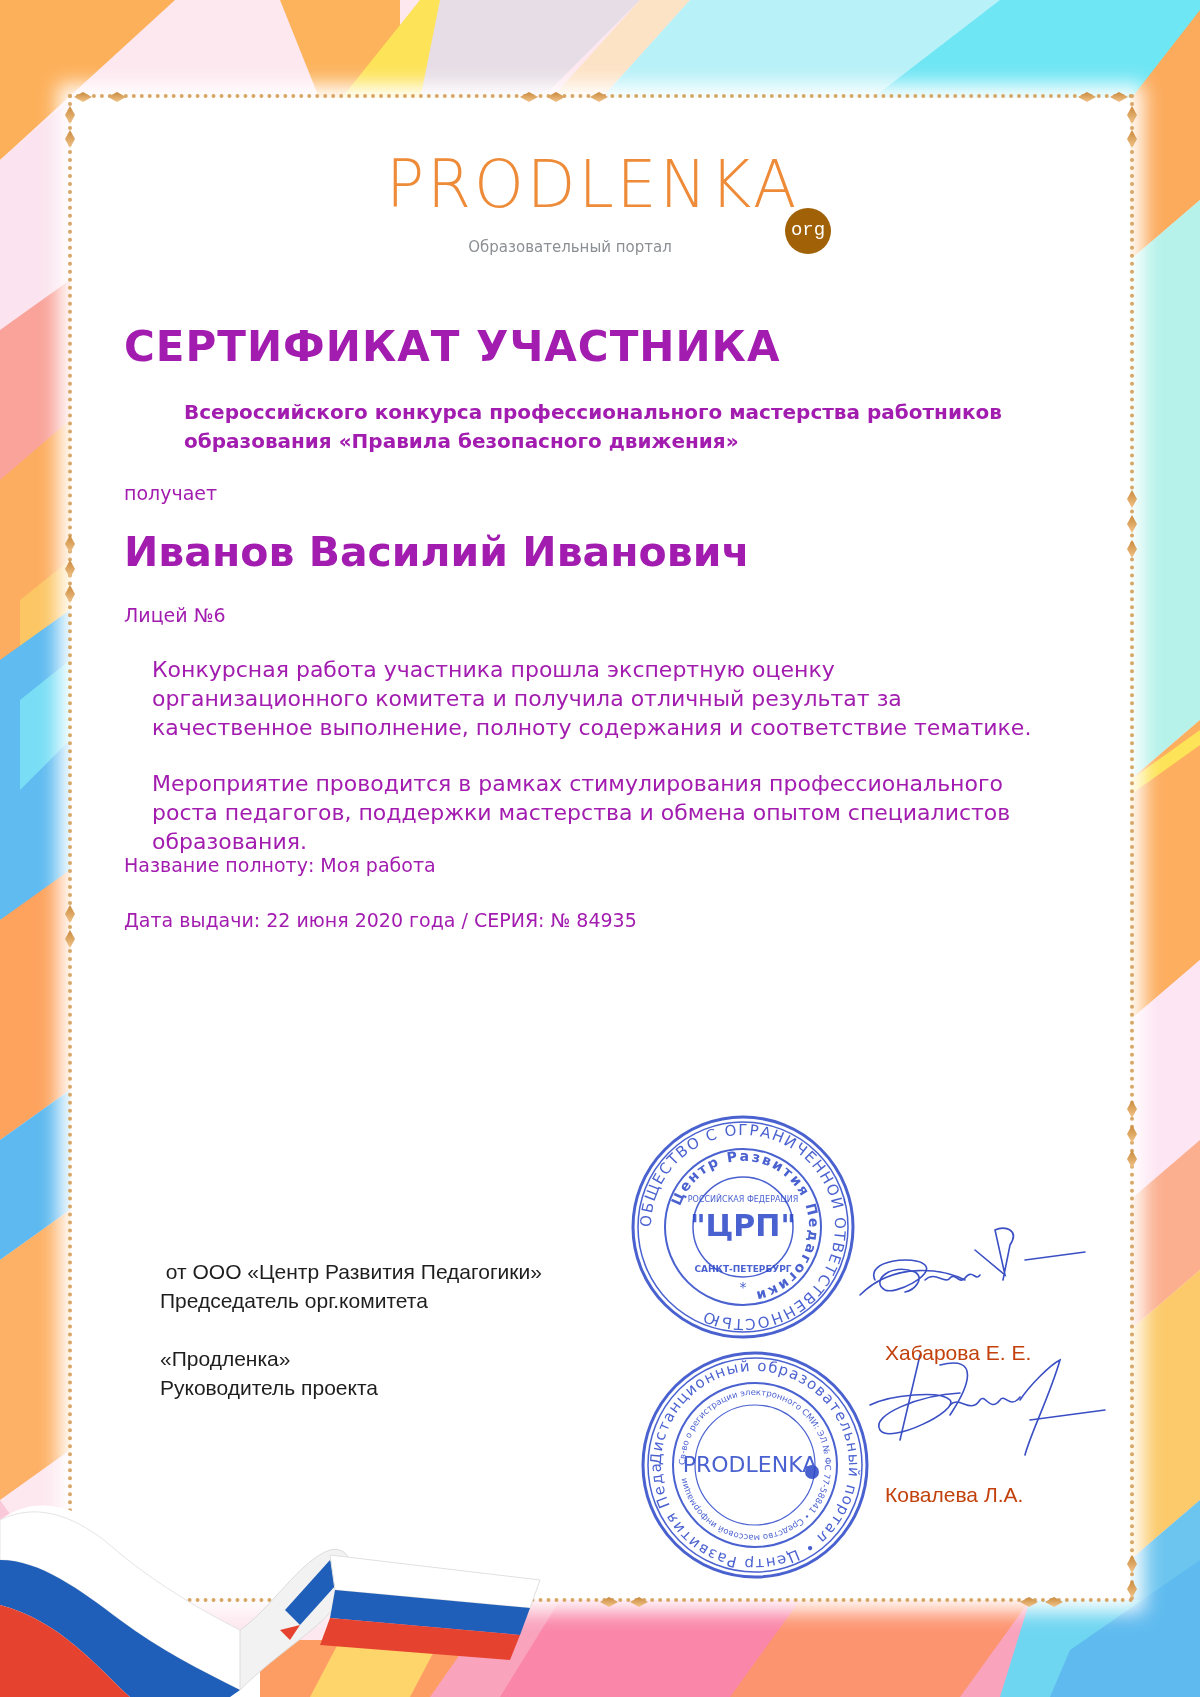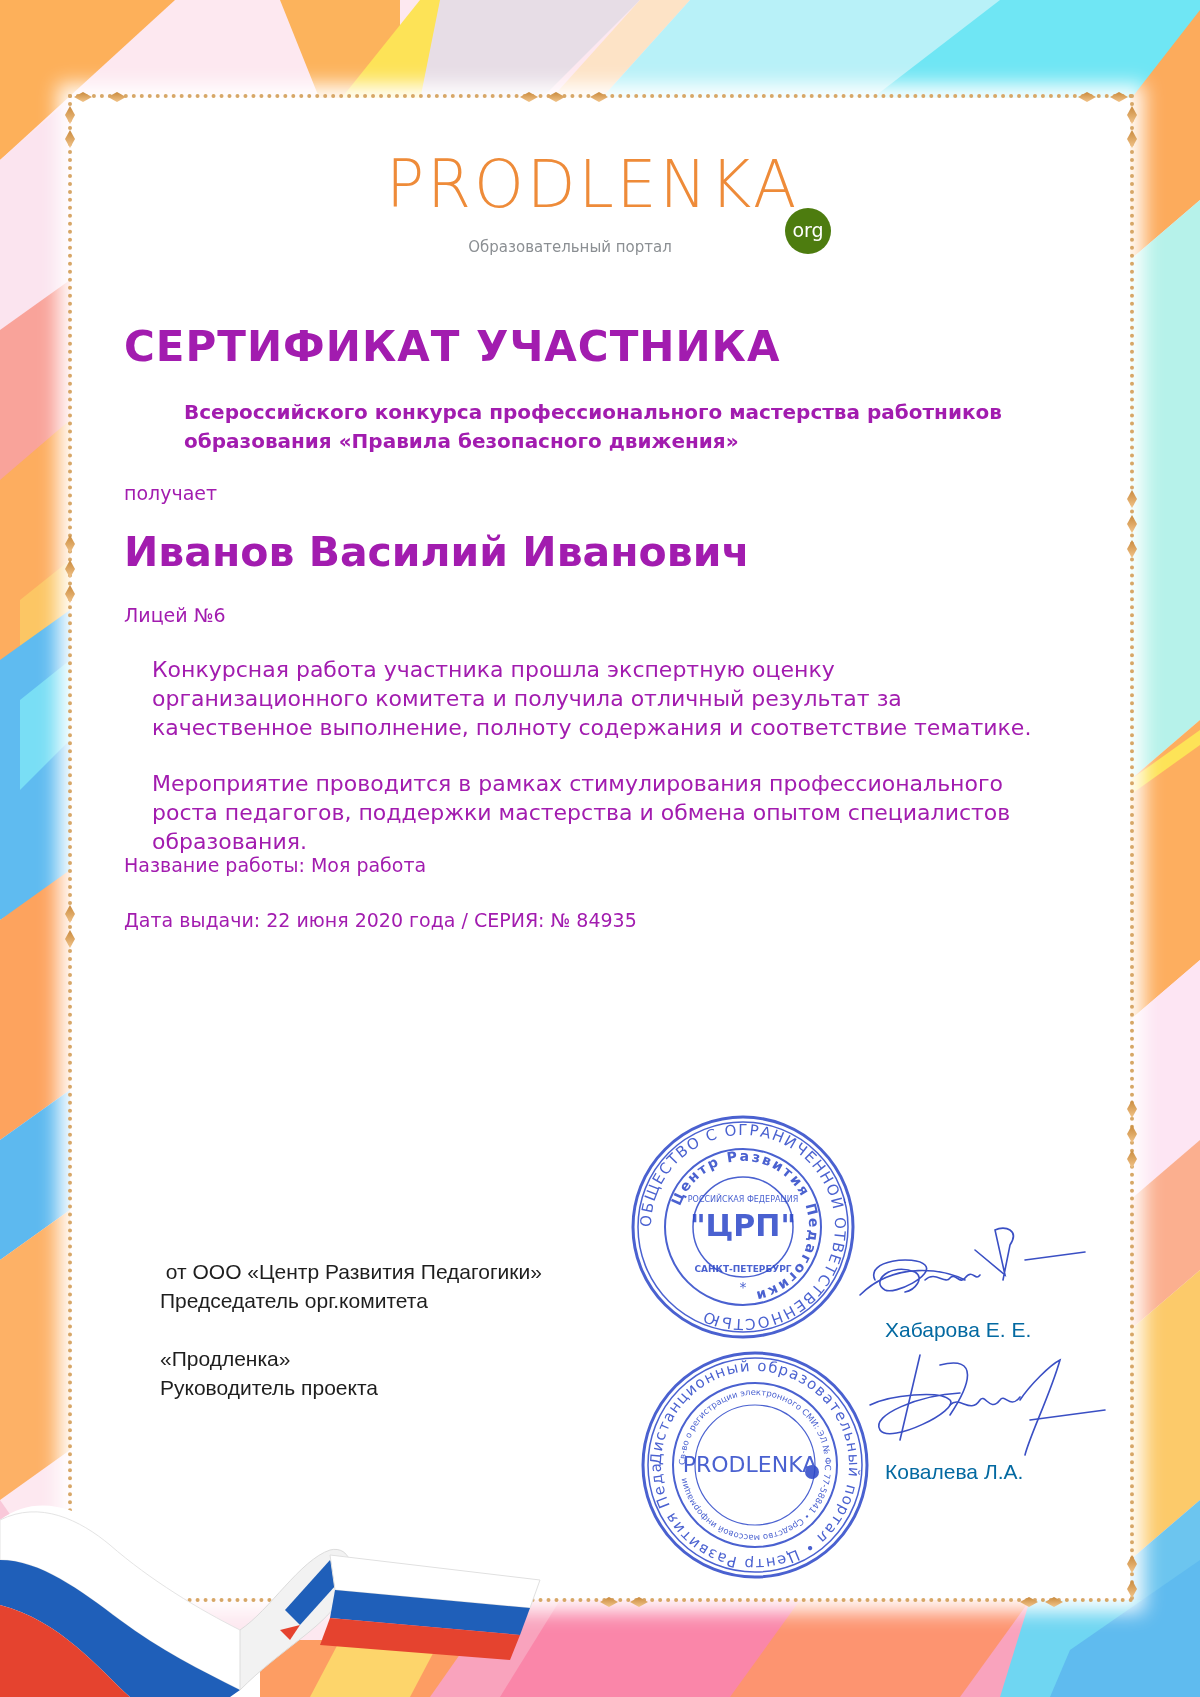--- a/index.html
+++ b/index.html
@@ -49,22 +49,22 @@
     transform-origin: left top;
   }
   .logo-sub {
     position: absolute; left: 80px; top: 88px;
     width: 260px; text-align: center;
     font-size: 15px; color: #8b8f93;
   }
   .logo-badge {
     position: absolute; left: 425px; top: 58px;
     width: 46px; height: 46px; border-radius: 50%;
-    background: #4d7c0f; color: #fff;
-    font-size: 19px; text-align: center; line-height: 44px;
+    background: #a16207; color: #fff;
+    font-size: 19px; text-align: center; line-height: 44px; font-family: Liberation Mono, monospace;
   }
 
   
   .center { position: absolute; left: 124px; width: 960px; color: #a21caf; }
   .title { top: 322px; font-size: 42px; font-weight: bold; letter-spacing: 1px; }
   .subtitle { top: 398px; font-size: 20px; font-weight: bold; line-height: 29px; padding: 0 60px; }
   .receives { top: 482px; font-size: 19px; }
   .name { top: 528px; font-size: 41px; font-weight: bold; }
   .school { top: 604px; font-size: 19px; }
   .para { font-size: 22px; line-height: 29px; padding: 0 28px; }
@@ -73,21 +73,21 @@
   .work { top: 854px; font-size: 19px; }
   .issue { top: 909px; font-size: 19px; }
 
   
   .org {
     position: absolute; left: 160px; top: 1228px;
     font-family: "Liberation Sans", sans-serif;
     font-size: 21px; color: #1e1e1e; line-height: 29px;
   }
   .org .gap { height: 29px; }
-  .signer { position: absolute; font-family: "Liberation Sans", sans-serif; font-size: 21px; color: #0369a1; }
+  .signer { position: absolute; font-family: "Liberation Sans", sans-serif; font-size: 21px; color: #c2410c; margin-top: 23px; }
   .signer1 { left: 885px; top: 1318px; }
   .signer2 { left: 885px; top: 1460px; }
 
   .stamp { position: absolute; }
   .stamp1 { left: 628px; top: 1112px; width: 230px; height: 230px; }
   .stamp2 { left: 640px; top: 1350px; width: 230px; height: 230px; }
   .sig { position: absolute; }
   .sig1 { left: 855px; top: 1220px; width: 240px; height: 100px; }
   .sig2 { left: 860px; top: 1345px; width: 250px; height: 120px; }
 
@@ -176,21 +176,21 @@
   <div class="logo-badge">org</div>
 </div>
 
 <div class="center title">СЕРТИФИКАТ УЧАСТНИКА</div>
 <div class="center subtitle">Всероссийского конкурса профессионального мастерства работников образования «Правила безопасного движения»</div>
 <div class="center receives">получает</div>
 <div class="center name">Иванов Василий Иванович</div>
 <div class="center school">Лицей №6</div>
 <div class="center para para1">Конкурсная работа участника прошла экспертную оценку организационного комитета и получила отличный результат за качественное выполнение, полноту содержания и соответствие тематике.</div>
 <div class="center para para2">Мероприятие проводится в рамках стимулирования профессионального роста педагогов, поддержки мастерства и обмена опытом специалистов образования.</div>
-<div class="center work">Название работы: Моя работа</div>
+<div class="center work">Название полноту: Моя работа</div>
 <div class="center issue">Дата выдачи: 22 июня 2020 года / СЕРИЯ: № 84935</div>
 
 <div class="org">
   <div class="gap"></div>
   <div style="white-space:pre"> от ООО «Центр Развития Педагогики»</div>
   <div>Председатель орг.комитета</div>
   <div class="gap"></div>
   <div>«Продленка»</div>
   <div>Руководитель проекта</div>
 </div>

